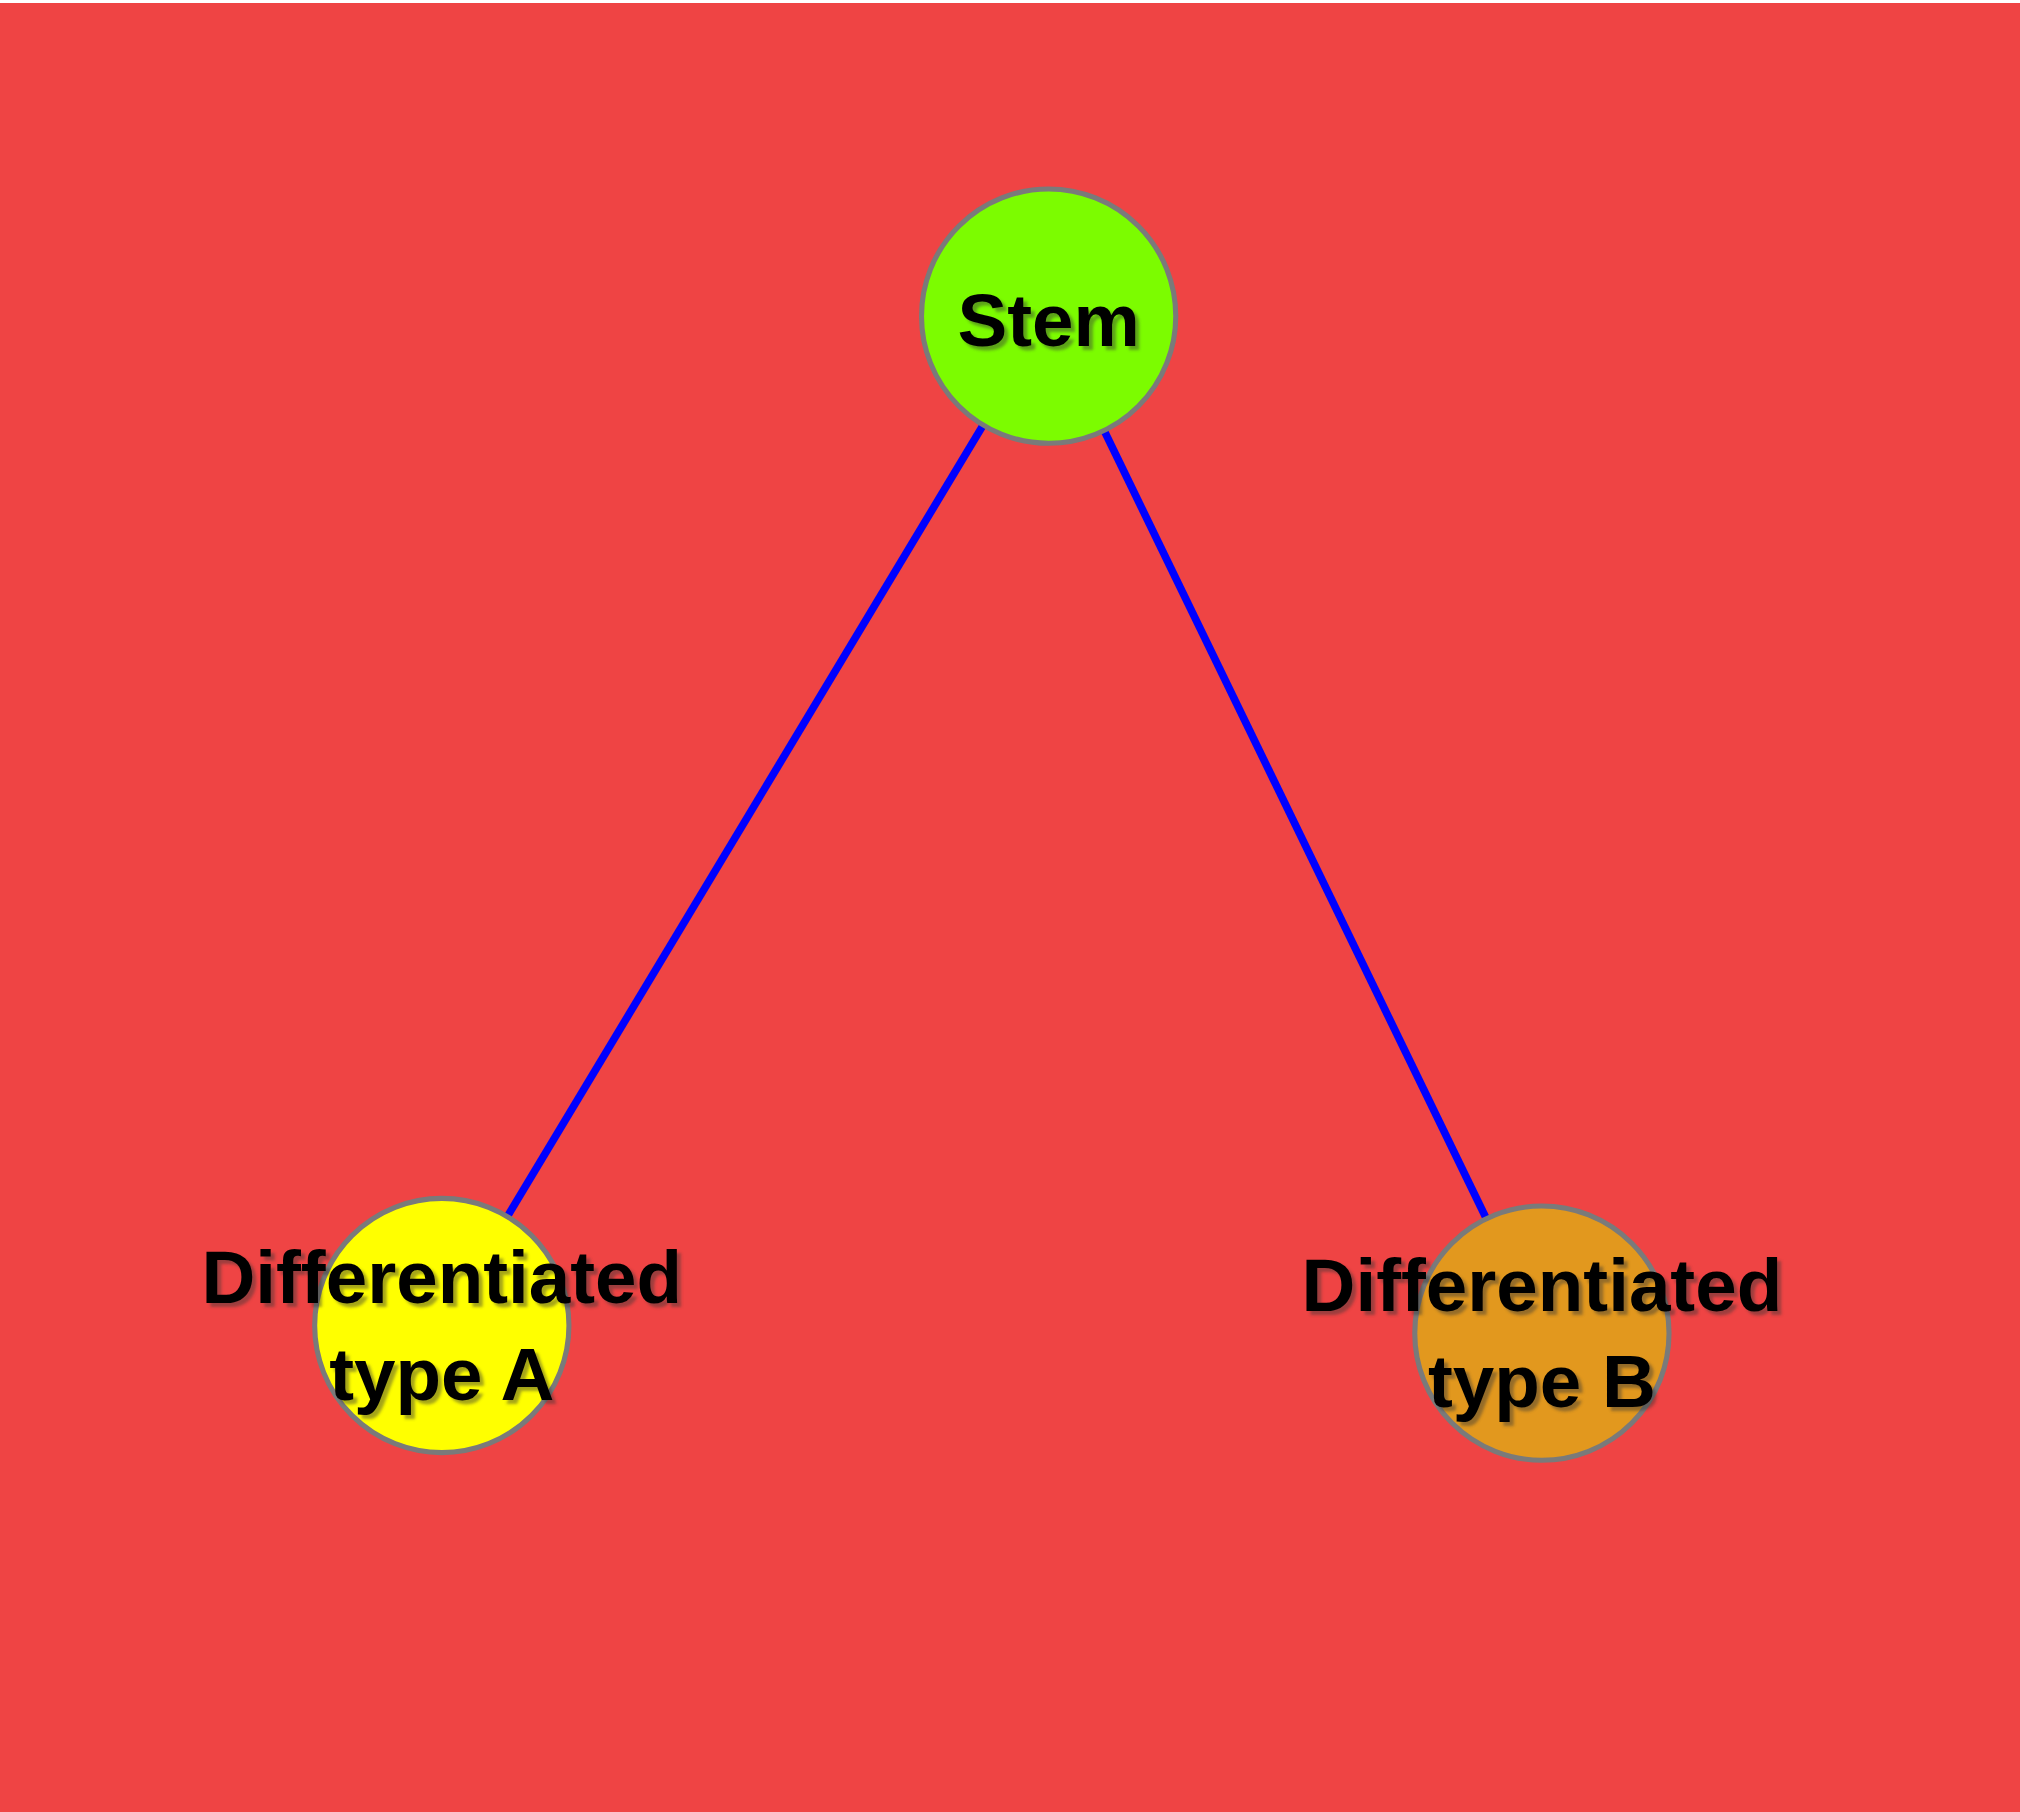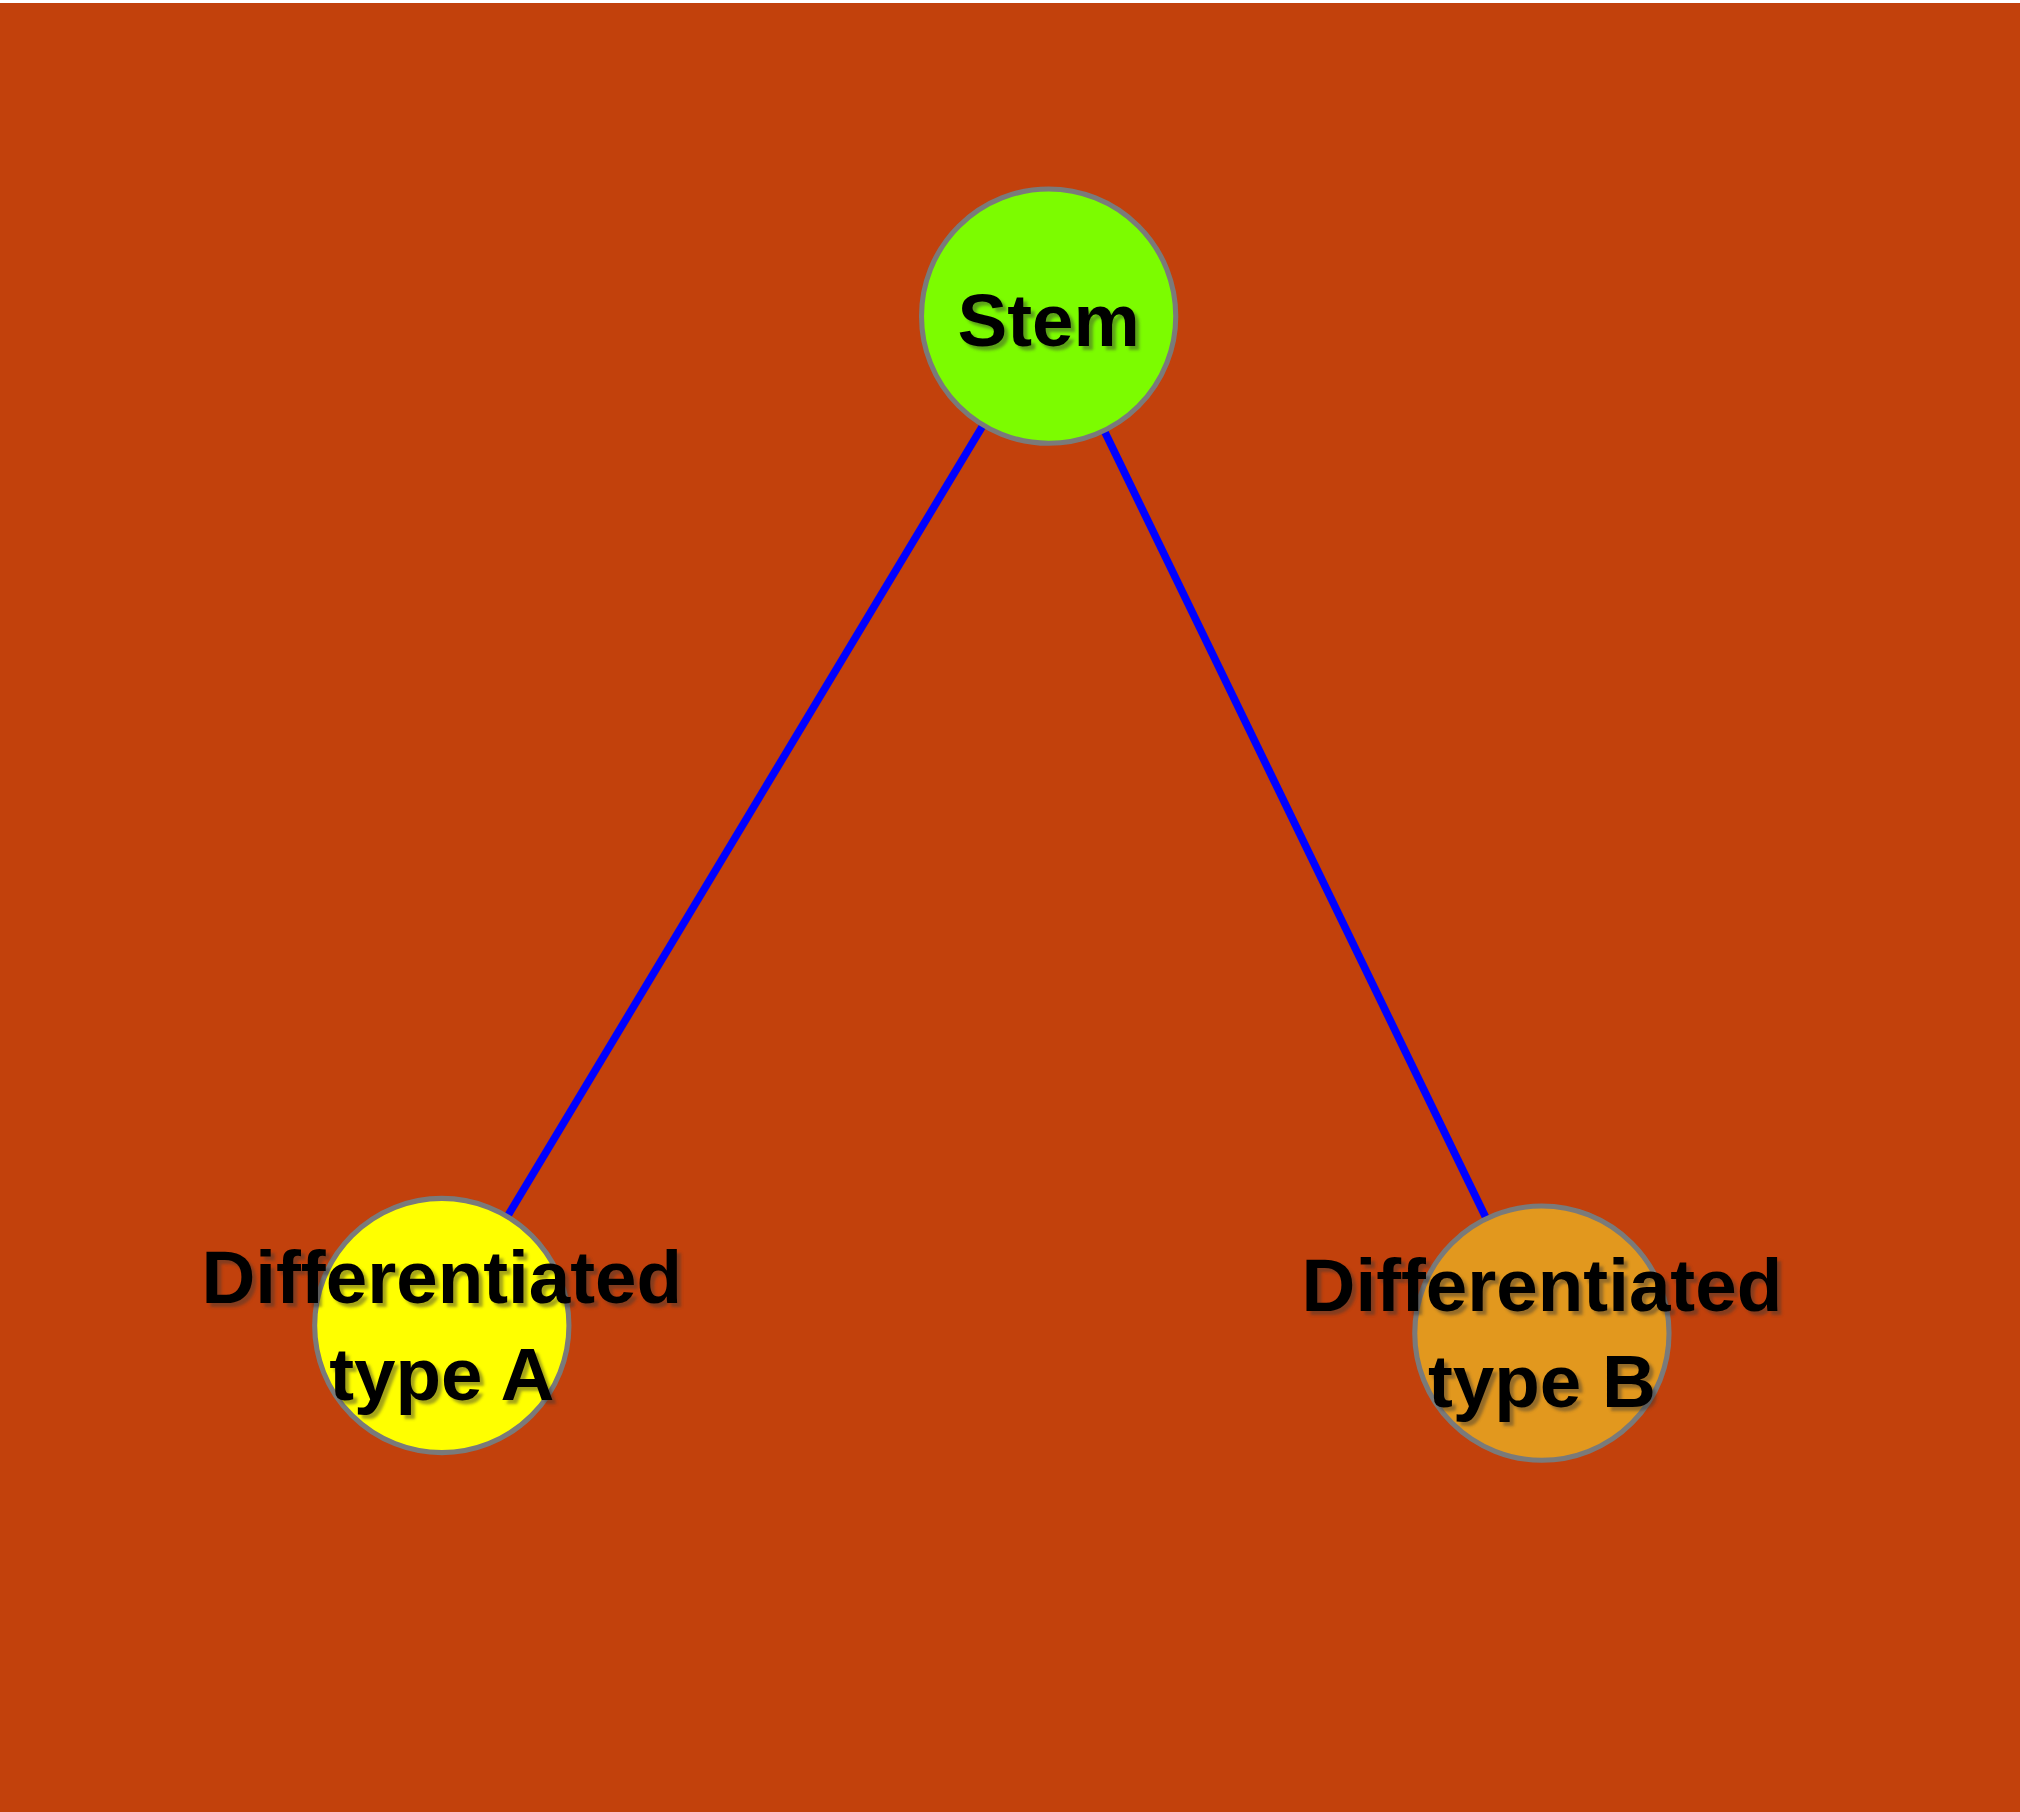--- a/index.html
+++ b/index.html
@@ -37,21 +37,21 @@
     stroke-width: 9;
     fill: none;
   }
   .node-circle {
     stroke-width: 6;
   }
 </style>
 </head>
 <body>
 
-<div class="canvas-wrap" style="background: #c2410c;">
+<div class="canvas-wrap" style="background: #ef4444;">
   <div class="top-edge"></div>
 
   <svg class="graph" viewBox="0 0 2384 2138">
 
     <line class="edge" x1="1237" y1="373" x2="521" y2="1564" stroke="#0000FF"></line>
     <line class="edge" x1="1237" y1="373" x2="1819" y2="1573" stroke="#0000FF"></line>
 
     <circle class="node-circle" cx="1237" cy="373" r="150" fill="#7CFC00" stroke="#7A7A7A"></circle>
 
     <circle class="node-circle" cx="521" cy="1564" r="150" fill="#FFFF00" stroke="#7A7A7A"></circle>

